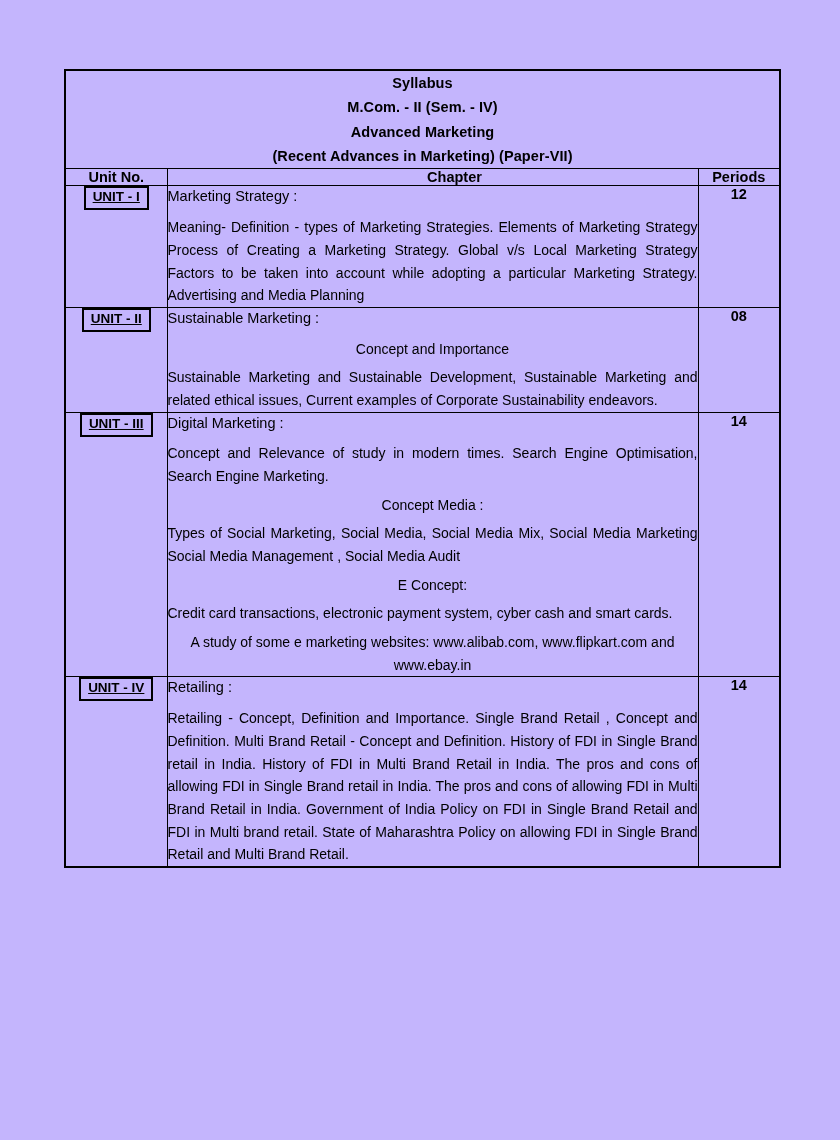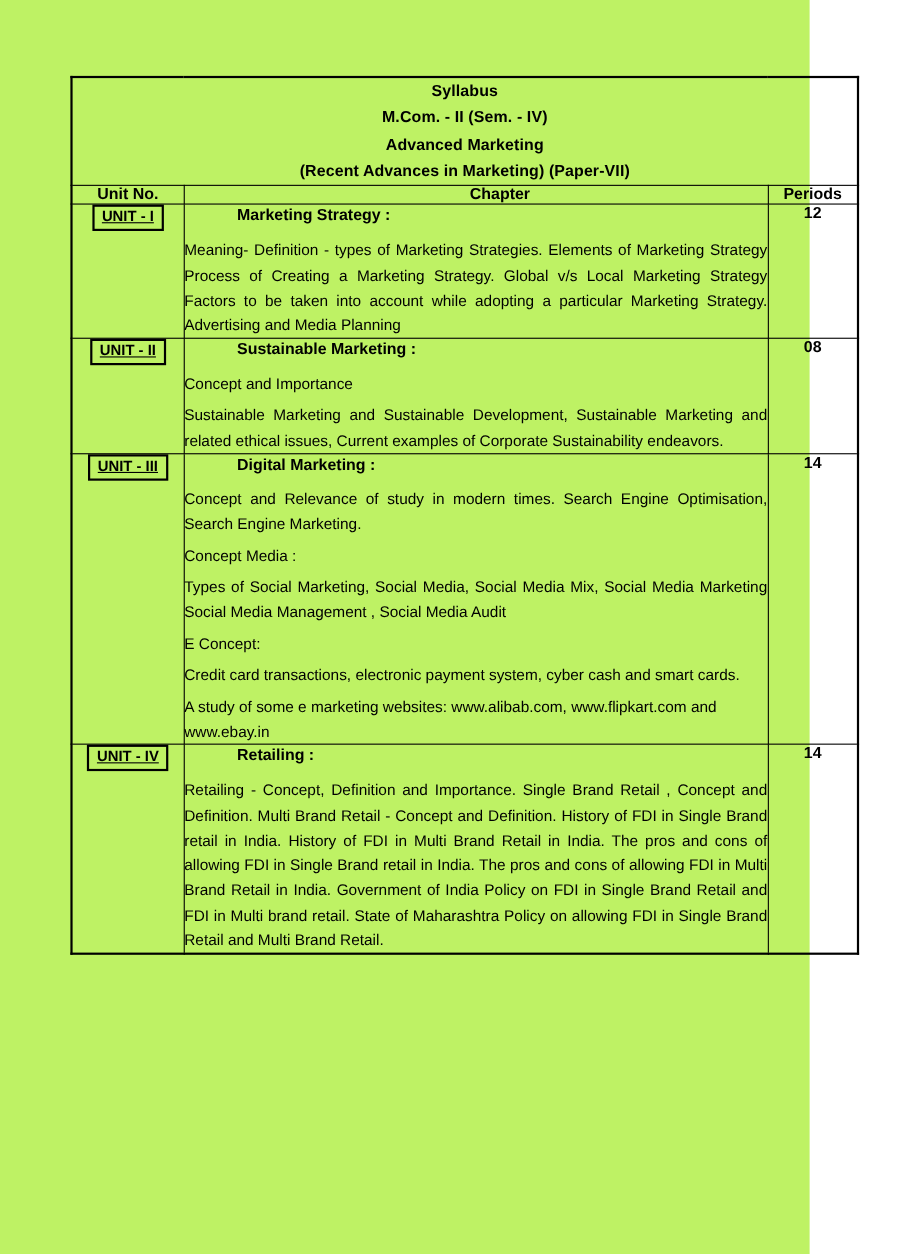--- a/index.html
+++ b/index.html
@@ -12,23 +12,23 @@
     height: 1140px;
     font-family: "Liberation Sans", sans-serif;
     color: #000000;
     position: relative;
     overflow: hidden;
   }
 
   .page {
     position: absolute;
     left: 0; top: 0;
-    width: 736px;
+    width: 840px;
     height: 1140px;
-    background: #bef264;
+    background: #c4b5fd;
   }
 
   .syllabus-table {
     position: absolute;
     left: 64px;
     top: 69px;
     width: 715px;
     border-collapse: collapse;
     table-layout: fixed;
     border: 2px solid #000;
@@ -85,33 +85,32 @@
     text-decoration: underline;
   }
 
   
   .chapter-cell {
     padding: 8px 11px 9px 10px;
     vertical-align: top;
   }
   .chap-heading {
     font-size: 14.5px;
-    font-weight: bold;
+    font-weight: normal;
     line-height: 1.5;
     margin: 0 0 8px 0;
-    padding-left: 48px;
   }
   .chap-para {
     font-size: 14px;
     line-height: 1.62;
     margin: 0 0 6px 0;
     text-align: justify;
   }
   .chap-para:last-child { margin-bottom: 0; }
-  .chap-para.nojustify { text-align: left; }
+  .chap-para.nojustify { text-align: center; }
 
   
   .periods-cell {
     text-align: center;
     font-size: 14.5px;
     font-weight: bold;
     padding: 9px 4px 4px 4px;
     vertical-align: top;
   }
 

